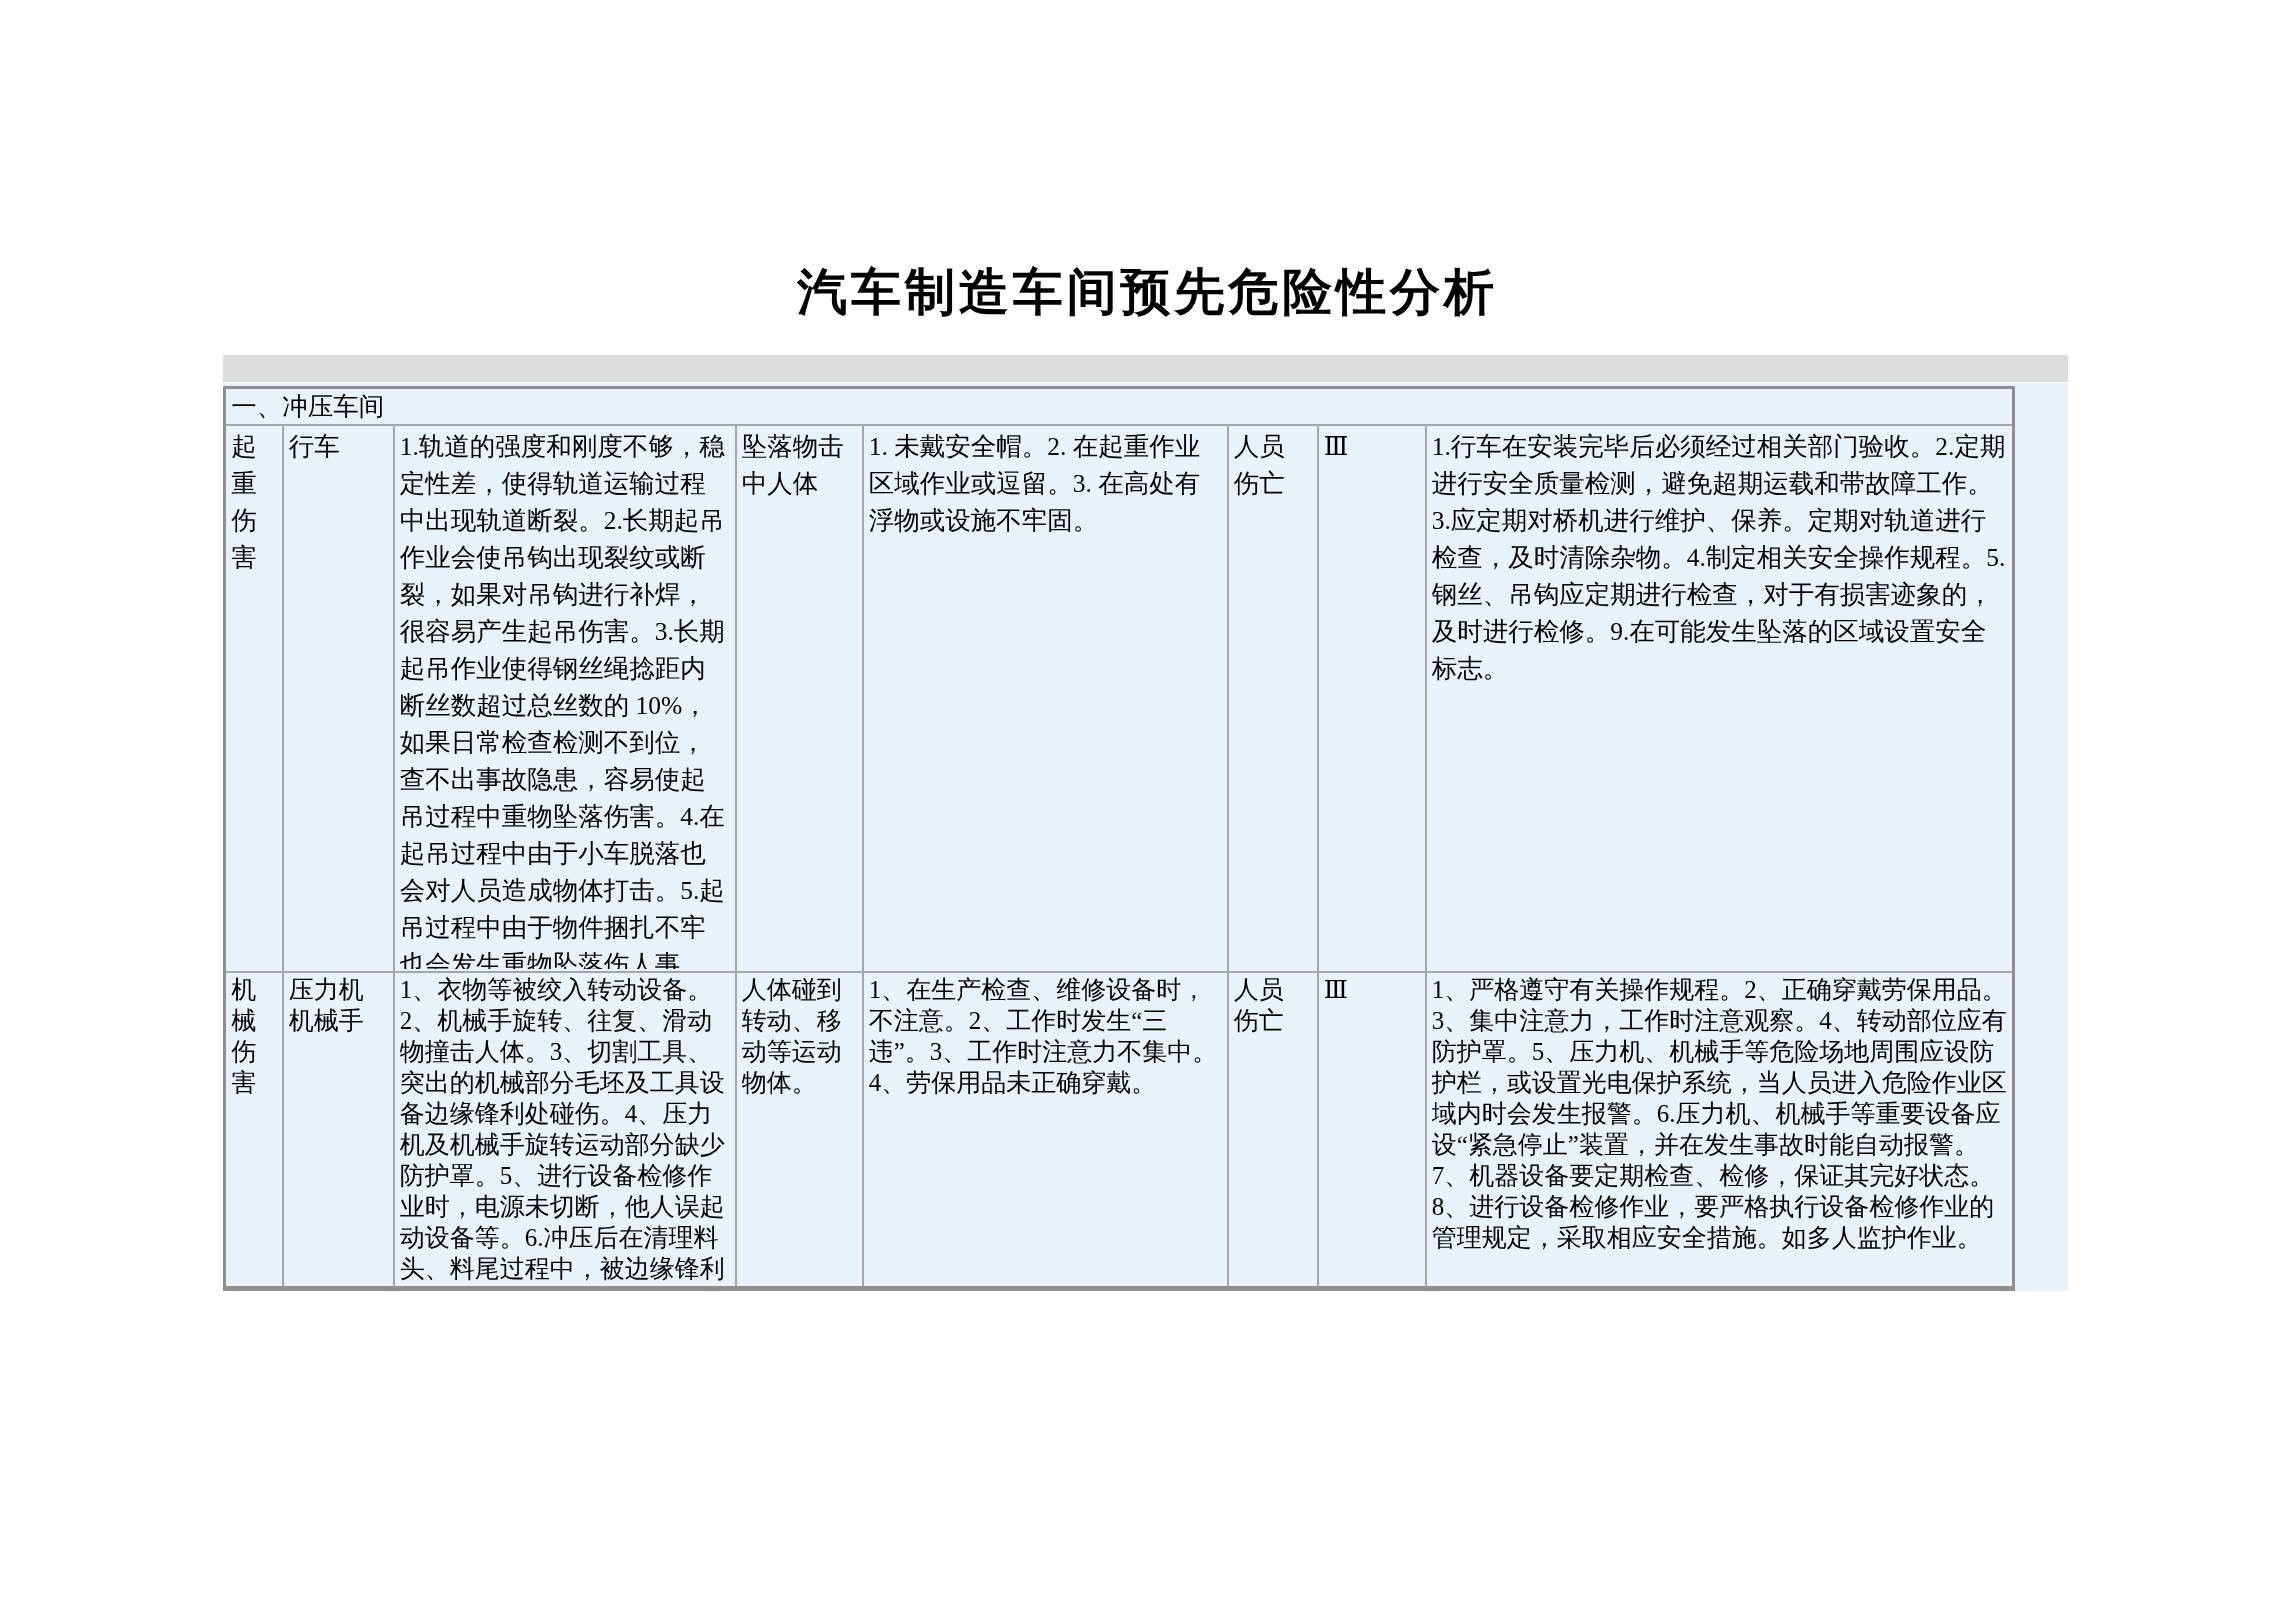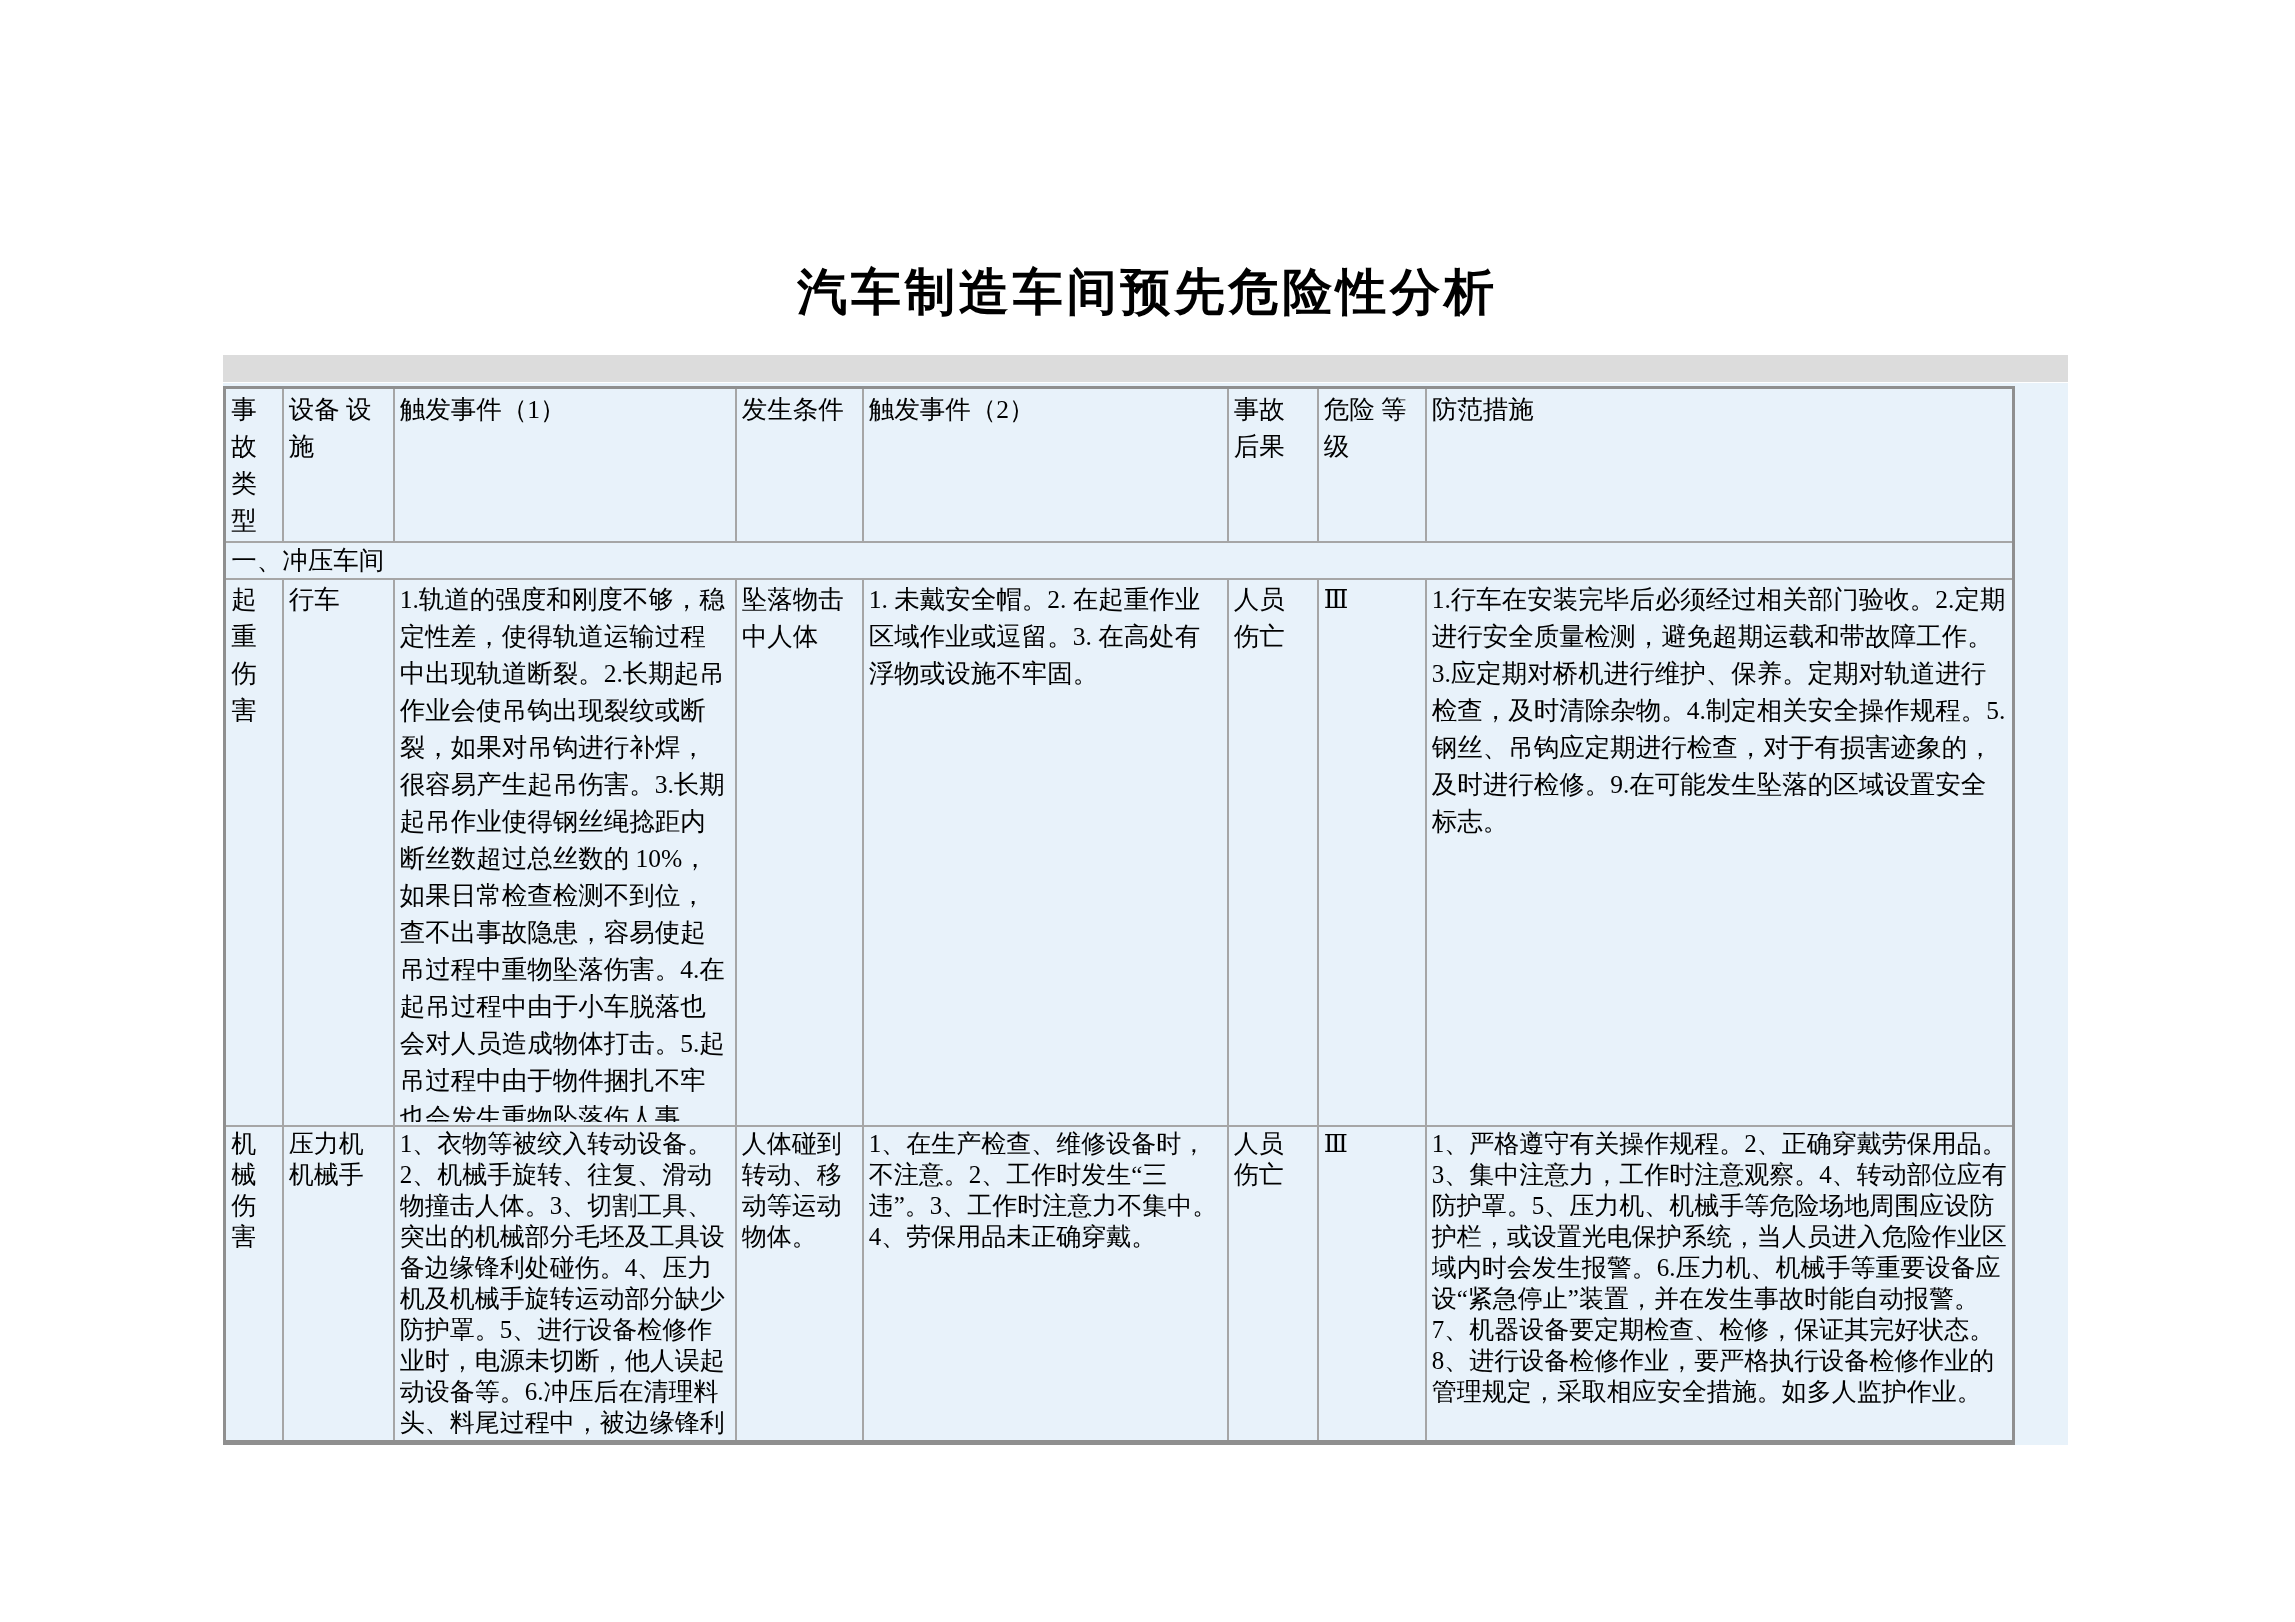--- a/index.html
+++ b/index.html
@@ -81,30 +81,20 @@
       <col style="width:58px">
         <col style="width:111px">
         <col style="width:342px">
         <col style="width:127px">
       <col style="width:365px">
         <col style="width:90px">
         <col style="width:108px">
         <col style="width:588px">
     </colgroup>
     <tbody>
-      <tr class="header-row">
-        <th>事故类型</th>
-        <th>设备 设施</th>
-        <th>触发事件（1）</th>
-        <th>发生条件</th>
-        <th>触发事件（2）</th>
-        <th>事故 后果</th>
-        <th>危险 等级</th>
-        <th>防范措施</th>
-      </tr>
 
       <tr class="section-row">
         <td colspan="8">一、冲压车间</td>
       </tr>
 
       <tr class="data-row-0">
         <td class="v-mid">起重伤害</td>
         <td>行车</td>
         <td>
           <div class="clamp-0">1.轨道的强度和刚度不够，稳定性差，使得轨道运输过程中出现轨道断裂。2.长期起吊作业会使吊钩出现裂纹或断裂，如果对吊钩进行补焊，很容易产生起吊伤害。3.长期起吊作业使得钢丝绳捻距内断丝数超过总丝数的 10%，如果日常检查检测不到位，查不出事故隐患，容易使起吊过程中重物坠落伤害。4.在起吊过程中由于小车脱落也会对人员造成物体打击。5.起吊过程中由于物件捆扎不牢也会发生重物坠落伤人事件。6.导轮的直径过大或者其质量不佳，可能会出现脱轨。7.物件捆扎不紧。</div>

